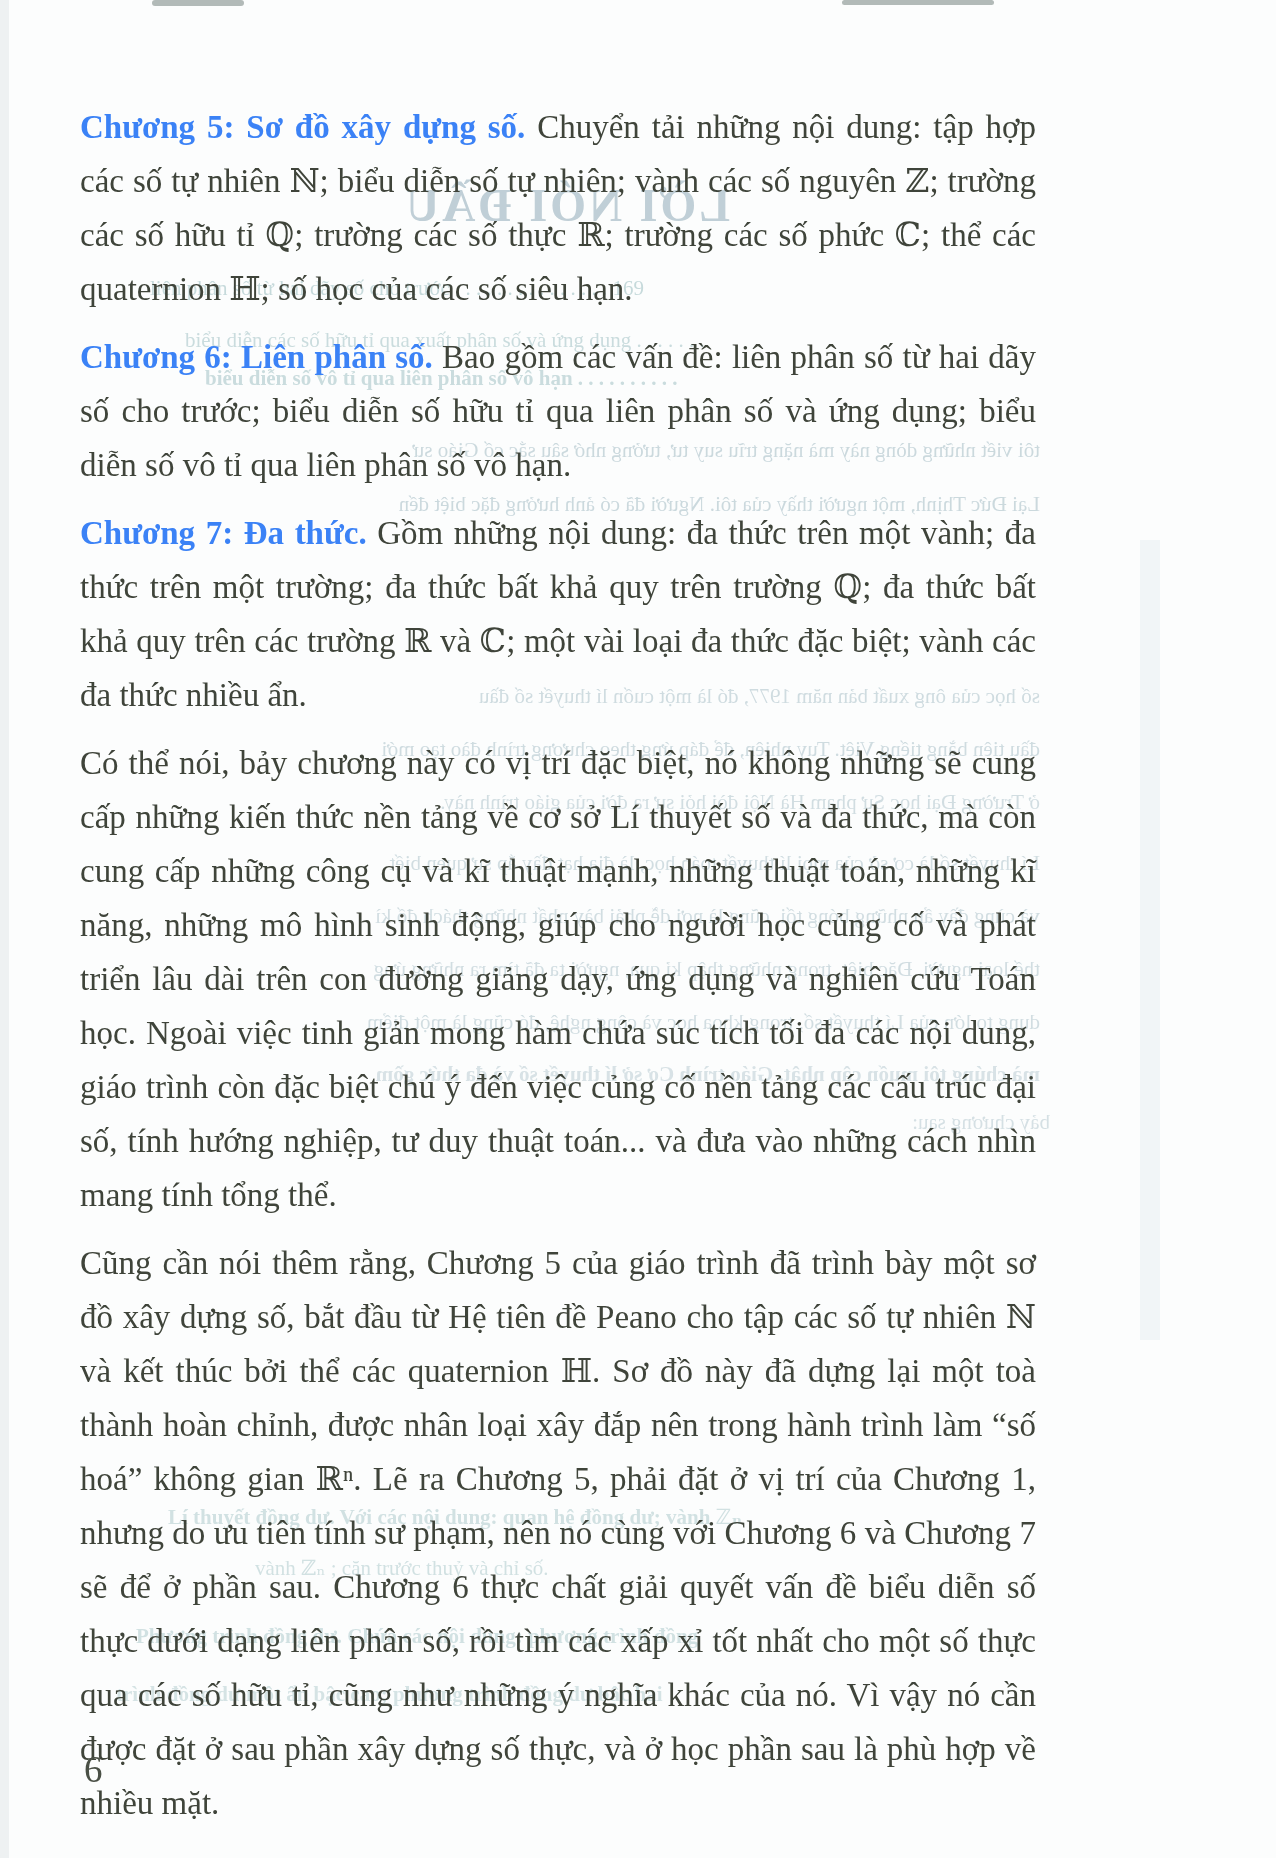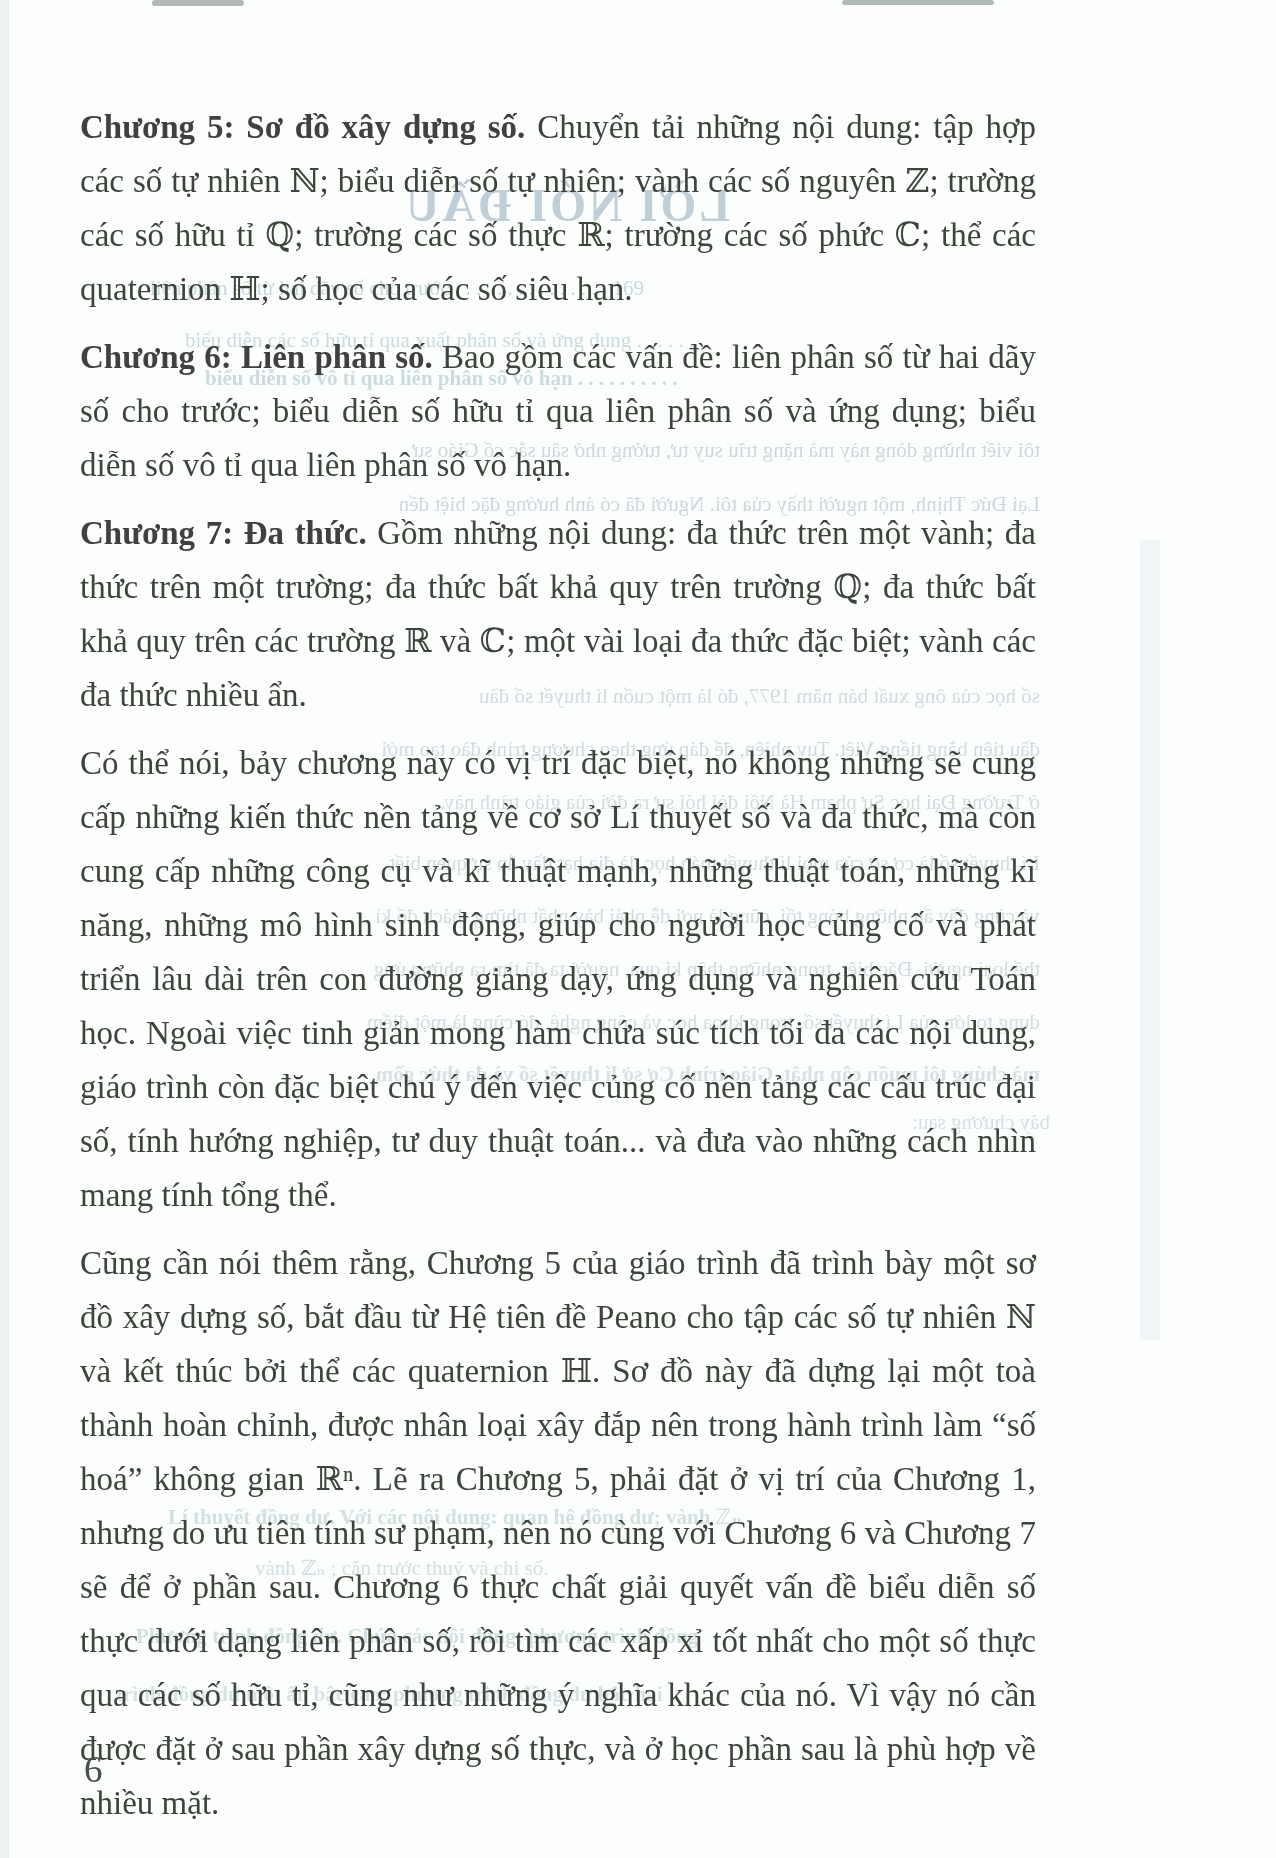--- a/index.html
+++ b/index.html
@@ -35,21 +35,21 @@
   .text-column{
     position:absolute;left:80px;top:100px;width:956px;z-index:2;
   }
   .para{
     margin:0 0 14px 0;
     font-size:33px;
     line-height:54px;
     text-align:justify;
     color:#3f443a;
   }
-  .para b{color:#404040;}
+  .para b{color:#3b82f6;}
   .page-number{
     position:absolute;left:84px;top:1748px;z-index:2;
     font-size:37px;color:#4a5046;
   }
 </style>
 </head>
 <body>
 
 <div class="edge-band-left"></div>
 <div class="edge-band-right"></div>

